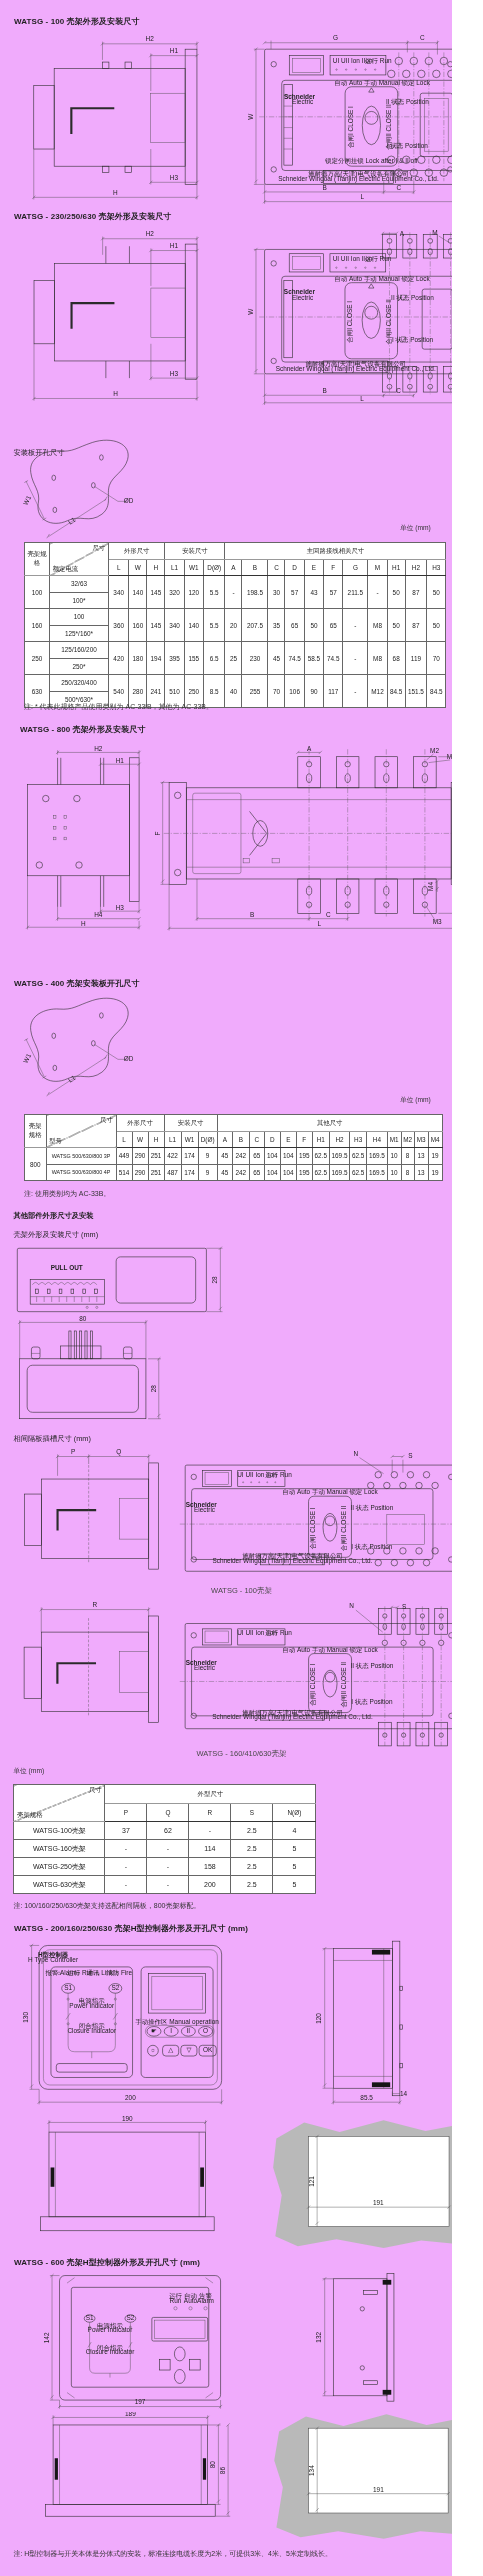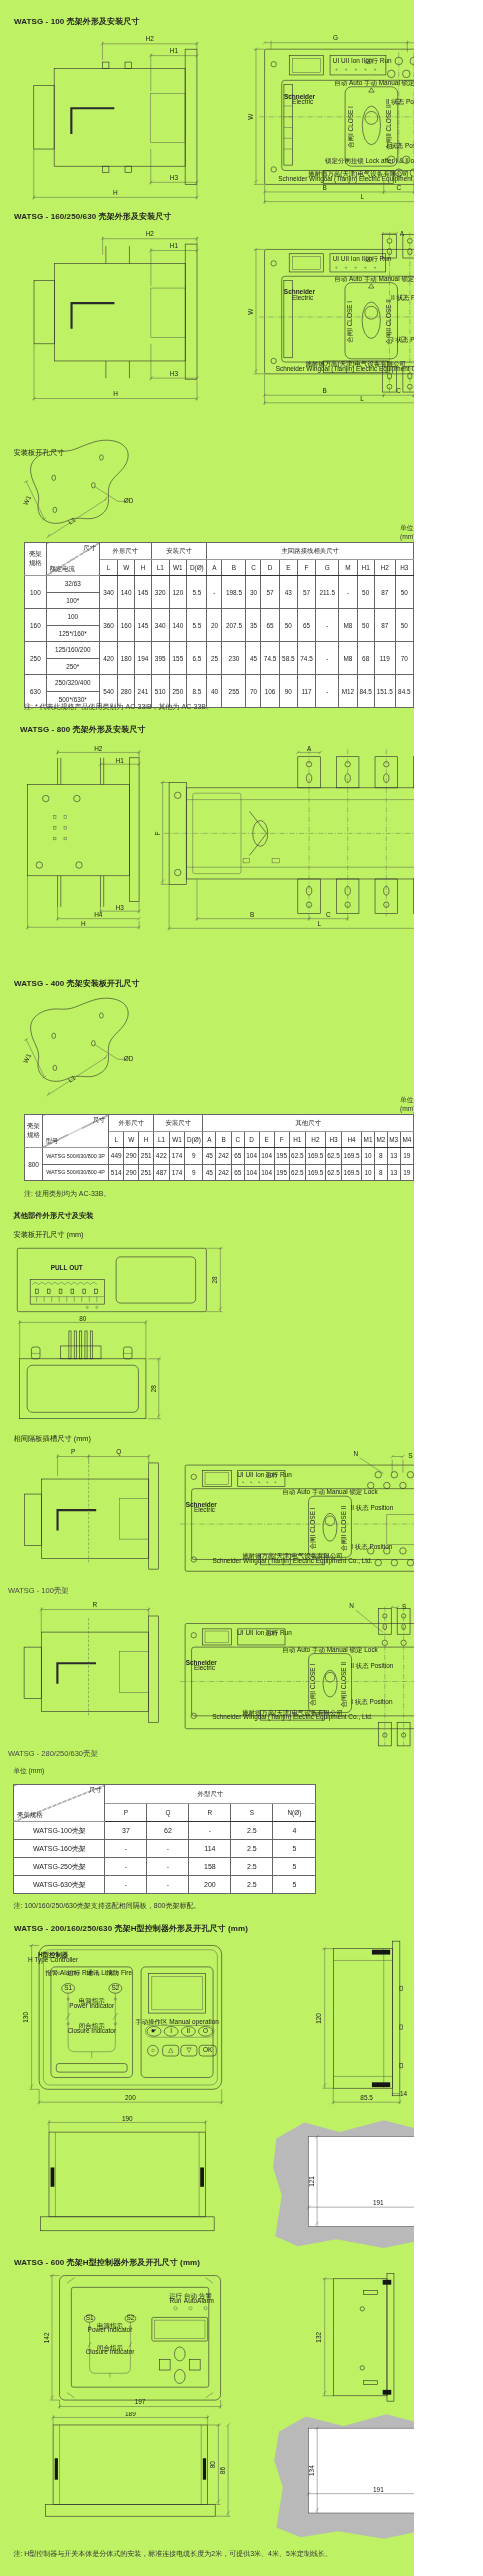--- a/index.html
+++ b/index.html
@@ -1,24 +1,24 @@
 <!DOCTYPE html>
 <html style="font-size:8.6px"><head>
 <meta charset="utf-8">
 <style>
   html,body{margin:0;padding:0;background:#fff}
-  .page{position:relative;width:414px;height:2576px;background:#bef264;
+  .page{position:relative;width:452px;height:2576px;background:#f0abfc;
         font-family:"Liberation Sans",sans-serif;color:#1a1a1a;overflow:hidden}
   .abs{position:absolute}
   .title{font-size:8px;font-weight:bold;color:#1f1f1f;letter-spacing:0.1px}
   .heading{font-size:7.3px;color:#222}
   .heading.b{font-weight:bold}
   .note{font-size:7px;color:#333}
   .unit{font-size:6.7px;color:#333}
-  .cap{font-size:7.5px;color:#4a4a4a;width:467px;}
+  .cap{font-size:7.5px;color:#4a4a4a;width:467px;text-align:center}
   
   table{border-collapse:collapse;background:#fff;table-layout:fixed}
   .tbl{font-size:6.4px;color:#222;border-top:1.1px solid #333;border-bottom:1.1px solid #333}
   .tbl td{border:0.5px solid #666;text-align:center;vertical-align:middle;padding:0.5px 1.1px;overflow:hidden}
   .tbl thead .g td{height:15px;border-bottom:1.1px solid #999}
   .tbl thead .h td{height:14px;border-bottom:1.1px solid #333}
   .tbl tbody td{height:14.5px}
   .tbl tbody tr.gt td{border-top:0.8px solid #333}
   .t3 tbody td{height:16px;font-size:7px}
   .t3 thead .g td{height:17px}
@@ -137,21 +137,21 @@
     <path class="d" d="M850,156 V238 M847,235 l6,-6 M836,238 H856"></path>
     <text transform="rotate(-90 845 198)" x="845" y="198">D</text>
     <path class="d" d="M478,282 V300 M700,276 V300 M478,296 H700 M475,299 l6,-6 M697,299 l6,-6"></path>
     <text x="590" y="292">B</text>
     <path class="d" d="M756,276 V300 M700,296 H756 M753,299 l6,-6"></path>
     <text x="728" y="292">C</text>
     <path class="d" d="M840,282 V318 M478,300 V318 M478,314 H840 M475,317 l6,-6 M837,317 l6,-6"></path>
     <text x="660" y="310">L</text>
   </svg>
 
-  <div class="abs title" style="left:14px;top:211px">WATSG - 160/250/630 壳架外形及安装尺寸</div>
+  <div class="abs title" style="left:14px;top:211px">WATSG - 230/250/630 壳架外形及安装尺寸</div>
 
   <svg class="drw" style="left:8px;top:228px" width="467" height="178" viewBox="0 0 870 332">
 
     <rect class="l" x="330" y="30" width="22" height="252"></rect>
     <rect class="l" x="86" y="66" width="244" height="182"></rect>
     <rect class="l" x="48" y="98" width="38" height="118"></rect>
     <rect class="d" x="266" y="112" width="64" height="92"></rect>
     <path class="l" style="stroke-width:4" d="M118,188 V140 H198"></path>
     <path class="l" d="M182,66 V34 M226,66 V34 M182,248 V280 M226,248 V280"></path>
     <path class="d" d="M176,50 V16 M352,30 V16 M176,20 H352 M173,23 l6,-6 M349,23 l6,-6"></path>
@@ -630,21 +630,21 @@
           <td>8</td>
           <td>13</td>
           <td>19</td>
         </tr>
     </tbody>
   </table>
 
   <div class="abs note" style="left:24px;top:1189px">注: 使用类别均为 AC-33B。</div>
 
   <div class="abs heading b" style="left:13.4px;top:1211px">其他部件外形尺寸及安装</div>
-  <div class="abs heading" style="left:13.4px;top:1230px">安装板开孔尺寸 (mm)</div>
+  <div class="abs heading" style="left:13.4px;top:1230px">壳架外形及安装尺寸 (mm)</div>
 
   <svg class="drw" style="left:13.4px;top:1245px" width="231" height="71" viewBox="0 0 430 132">
     <rect class="l" x="8" y="6" width="352" height="118" rx="3"></rect>
     <rect class="l" x="192" y="22" width="148" height="86" rx="8"></rect>
     <text x="100" y="46" font-size="15" font-weight="bold">PULL OUT</text>
     <rect class="l" x="32" y="64" width="138" height="46"></rect>
     <path class="d" d="M36,74 q6,-9 12,0 q6,-9 12,0 q6,-9 12,0 q6,-9 12,0 q6,-9 12,0 q6,-9 12,0 q6,-9 12,0 q6,-9 12,0 q6,-9 12,0 q6,-9 12,0"></path>
     <rect class="l" x="42" y="82" width="5" height="8"></rect>
       <rect class="l" x="64" y="82" width="5" height="8"></rect>
       <rect class="l" x="86" y="82" width="5" height="8"></rect>
@@ -804,21 +804,21 @@
     <path class="cl" d="M320,148 H860 M702,8 V268 M737,8 V268 M772,8 V268 M807,8 V268"></path>
     <rect class="l" x="470" y="202" width="120" height="18"></rect>
     <text x="530" y="210" font-size="5.5">施耐德万高(天津)电气设备有限公司</text>
     <text x="530" y="218" font-size="4.5">Schneider Wingoal (Tianjin) Electric Equipment Co., Ltd.</text>
     <text x="640" y="12">N</text>
     <path class="d" d="M648,15 L698,56"></path>
     <path class="d" d="M714,10 H725 M711,13 l6,-6 M722,13 l6,-6"></path>
     <text x="738" y="13" text-anchor="start">S</text>
   </svg>
 
-  <div class="abs cap" style="left:8px;top:1749px">WATSG - 280/250/630壳架</div>
+  <div class="abs cap" style="left:8px;top:1749px">WATSG - 160/410/630壳架</div>
 
   <div class="abs unit" style="left:13.4px;top:1767px">单位 (mm)</div>
 
   <table class="tbl t3 abs" style="left:13.4px;top:1784px">
     <colgroup>
         <col style="width:91px">
         <col style="width:42px">
         <col style="width:42px">
         <col style="width:42px">
         <col style="width:42px">

